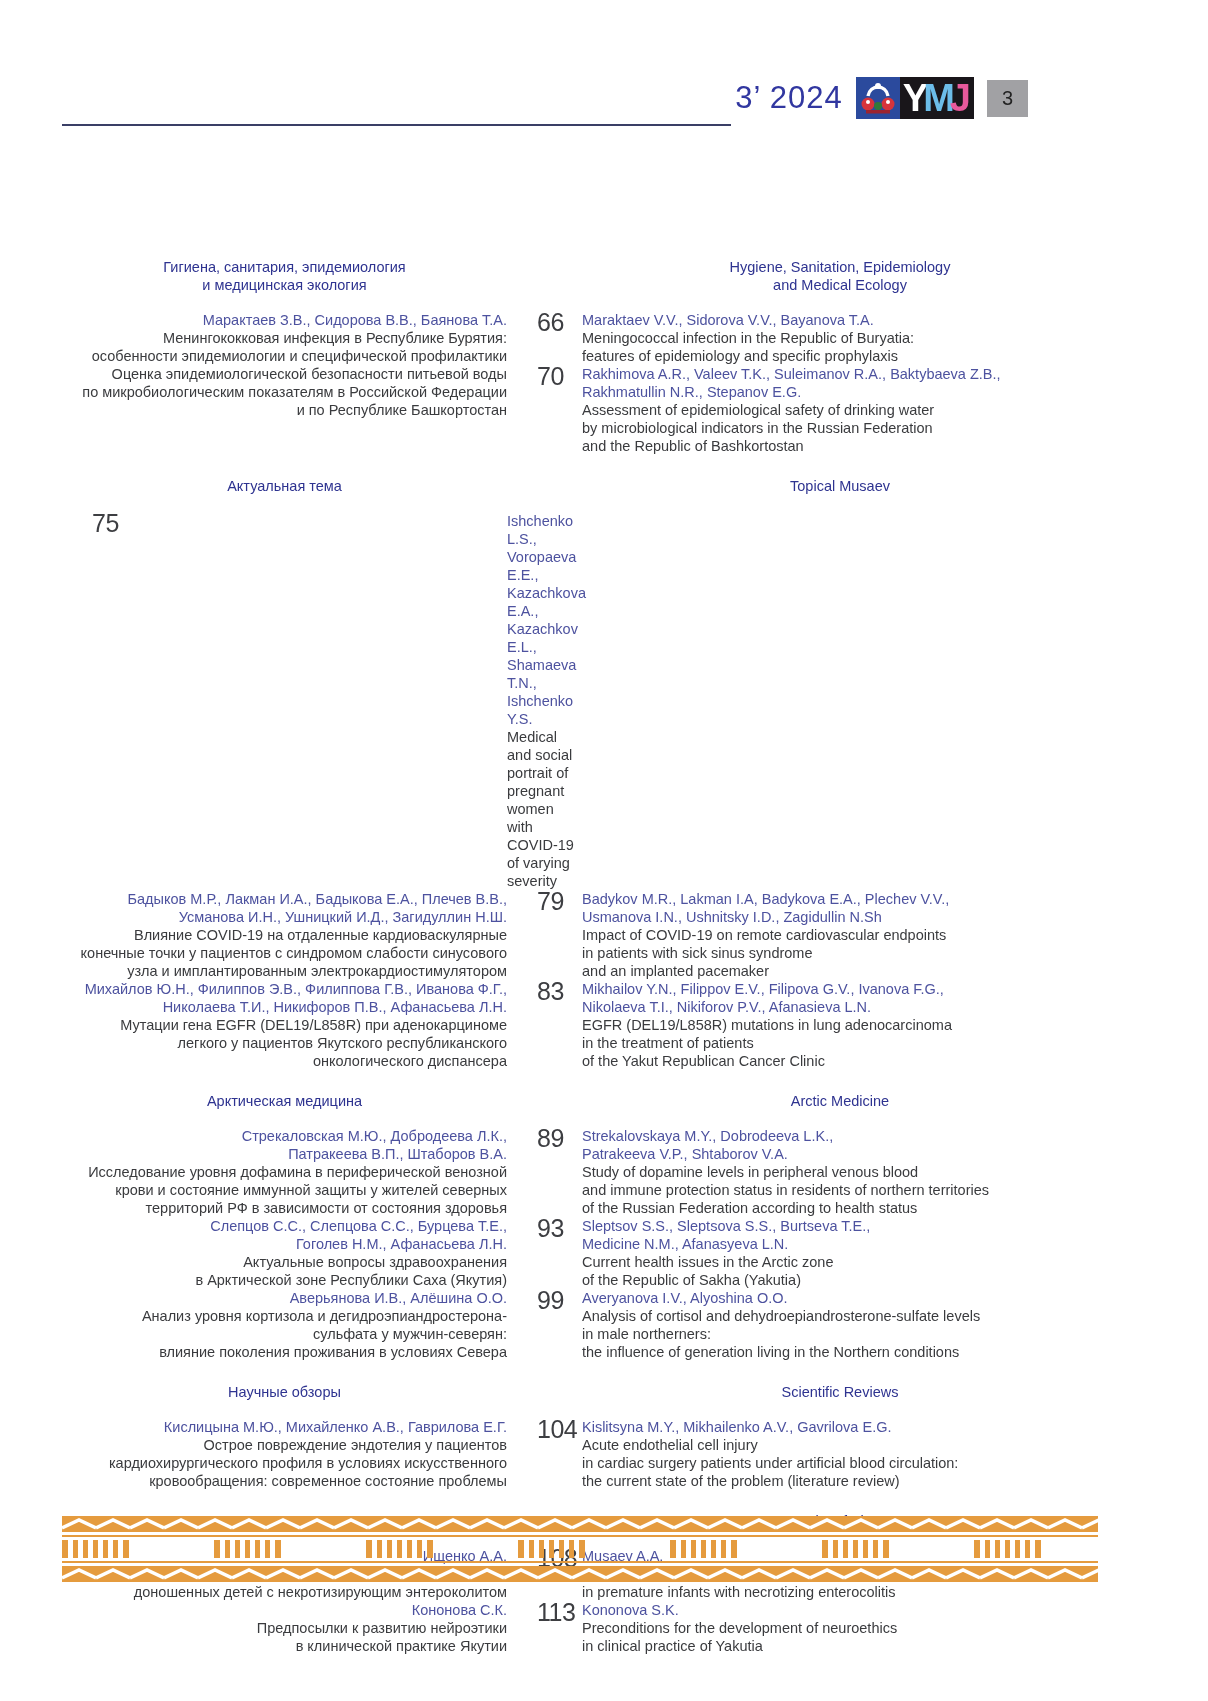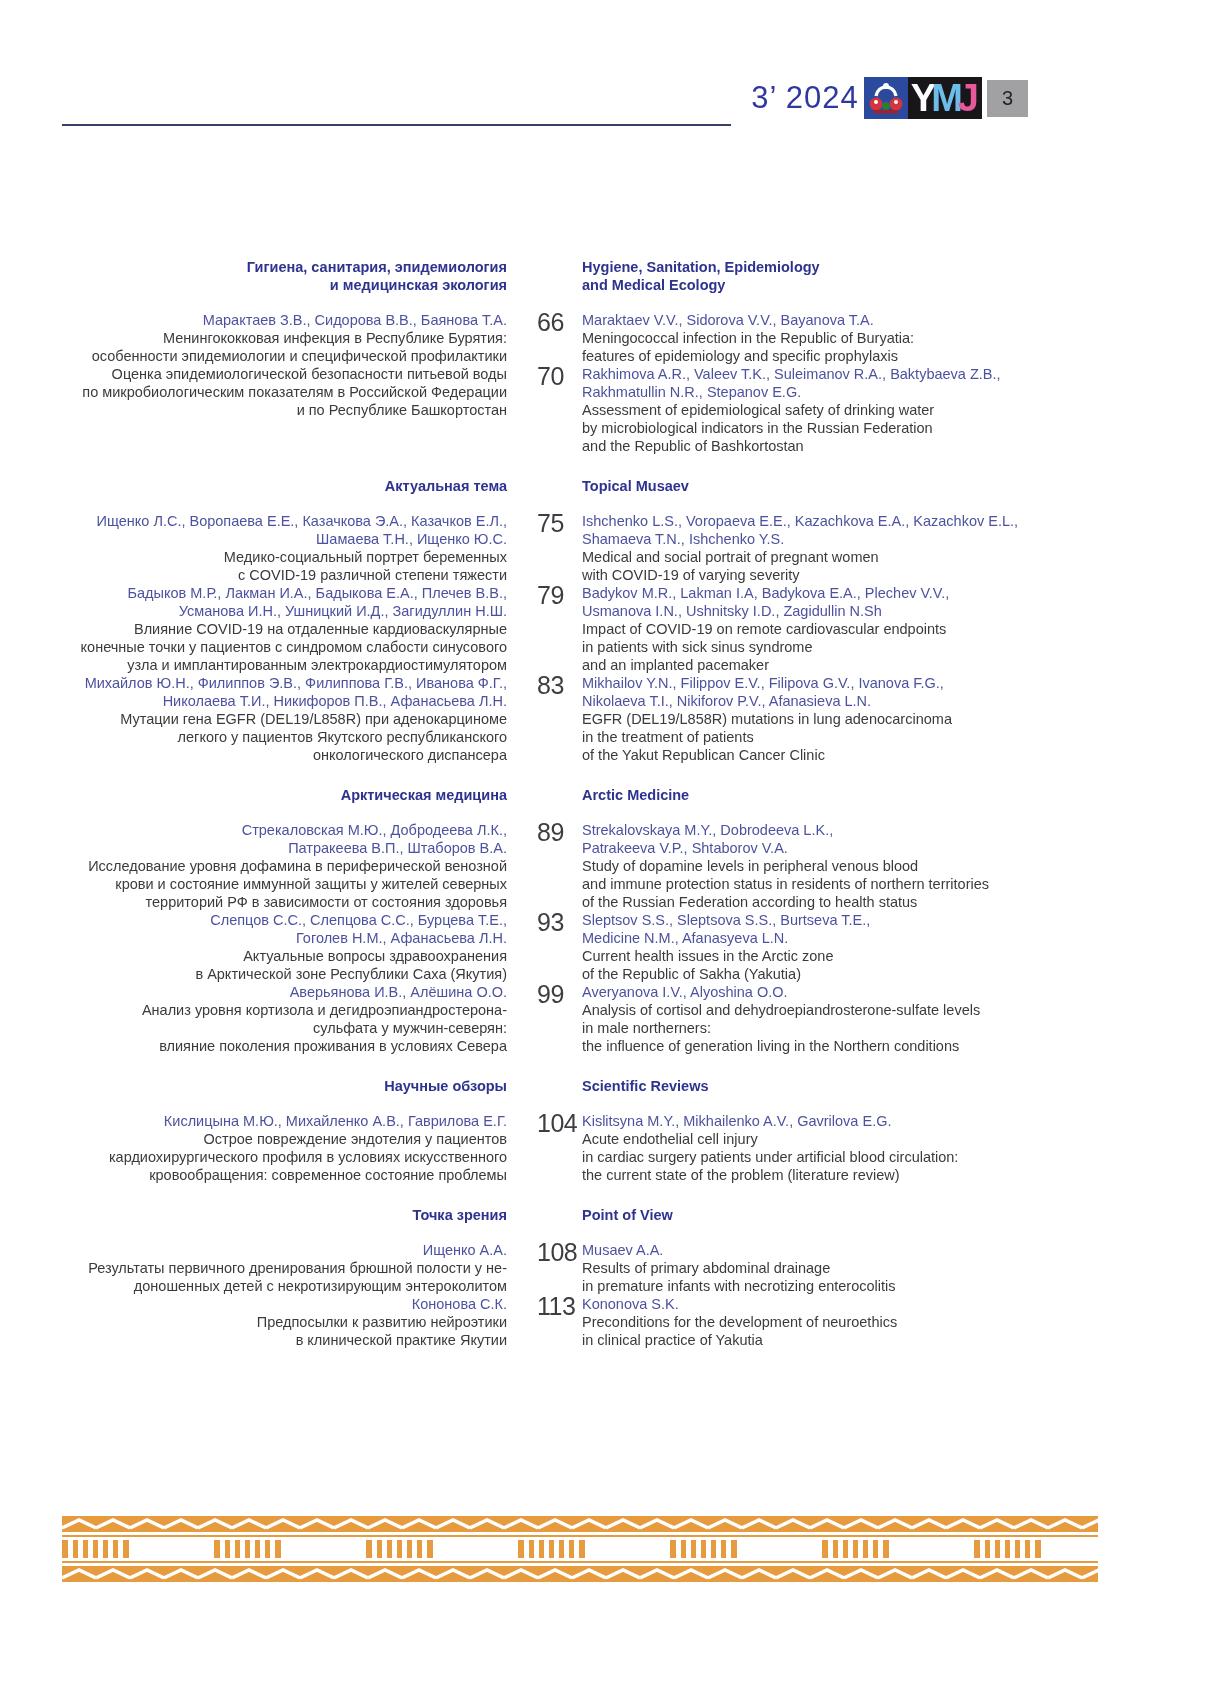--- a/index.html
+++ b/index.html
@@ -6,21 +6,21 @@
   .page{
     position:relative;
     width:1208px;height:1701px;
     background:#ffffff;
     font-family:"Liberation Sans", sans-serif;
     overflow:hidden;
   }
   
   .header-row{
     position:absolute;top:76px;left:62px;width:966px;height:44px;
-    display:flex;justify-content:flex-end;align-items:center;gap:5px;
+    display:flex;justify-content:flex-end;align-items:center;gap:13px;
   }
   .issue{
     font-size:31px;color:var(--issue,#3137a0);
     letter-spacing:1px;white-space:nowrap;line-height:44px;
   }
   .logo{display:flex;height:42px;}
   .logo-emblem{width:44px;height:42px;display:block;}
   .logo-text{
     height:42px;background:var(--logo_bg,#19161a);
     display:flex;align-items:center;
@@ -42,21 +42,21 @@
   
   .toc{
     position:absolute;top:258px;left:62px;width:1036px;
     font-size:14.5px;line-height:18px;color:var(--title,#3a3b3e);
   }
   .section{margin-bottom:22px;}
   .row{display:grid;grid-template-columns:445px 75px 516px;}
   .section-row{margin-bottom:17px;}
   .ru{text-align:right;white-space:pre-line;}
   .en{text-align:left;white-space:pre-line;}
-  .heading{font-weight:bold;color:var(--heading,#2e3390);}
+  .heading{font-weight:normal;color:var(--heading,#2e3390);text-align:center;}
   .authors{color:var(--authors,#4d529f);}
   .title{color:var(--title,#3a3b3e);}
   .num{
     padding-left:30px;align-self:start;
     font-size:25px;line-height:20px;letter-spacing:-0.5px;
     color:var(--page_number,#3d3e42);
     position:relative;top:1px;white-space:nowrap;
   }
   
   .ornament{position:absolute;left:62px;top:1516px;}
@@ -120,23 +120,20 @@
 and the Republic of Bashkortostan</div></div>
         </div>
       </div>
       <div class="section">
         <div class="row section-row">
           <div class="ru heading">Актуальная тема</div>
           <div class="num"></div>
           <div class="en heading">Topical Musaev</div>
         </div>
         <div class="row entry">
-          <div class="ru"><div class="authors">Ищенко Л.С., Воропаева Е.Е., Казачкова Э.А., Казачков Е.Л.,
-Шамаева Т.Н., Ищенко Ю.С.</div><div class="title">Медико-социальный портрет беременных
-с COVID-19 различной степени тяжести</div></div>
           <div class="num">75</div>
           <div class="en"><div class="authors">Ishchenko L.S., Voropaeva E.E., Kazachkova E.A., Kazachkov E.L.,
 Shamaeva T.N., Ishchenko Y.S.</div><div class="title">Medical and social portrait of pregnant women
 with COVID-19 of varying severity</div></div>
         </div>
         <div class="row entry">
           <div class="ru"><div class="authors">Бадыков М.Р., Лакман И.А., Бадыкова Е.А., Плечев В.В.,
 Усманова И.Н., Ушницкий И.Д., Загидуллин Н.Ш.</div><div class="title">Влияние COVID-19 на отдаленные кардиоваскулярные
 конечные точки у пациентов с синдромом слабости синусового
 узла и имплантированным электрокардиостимулятором</div></div>

